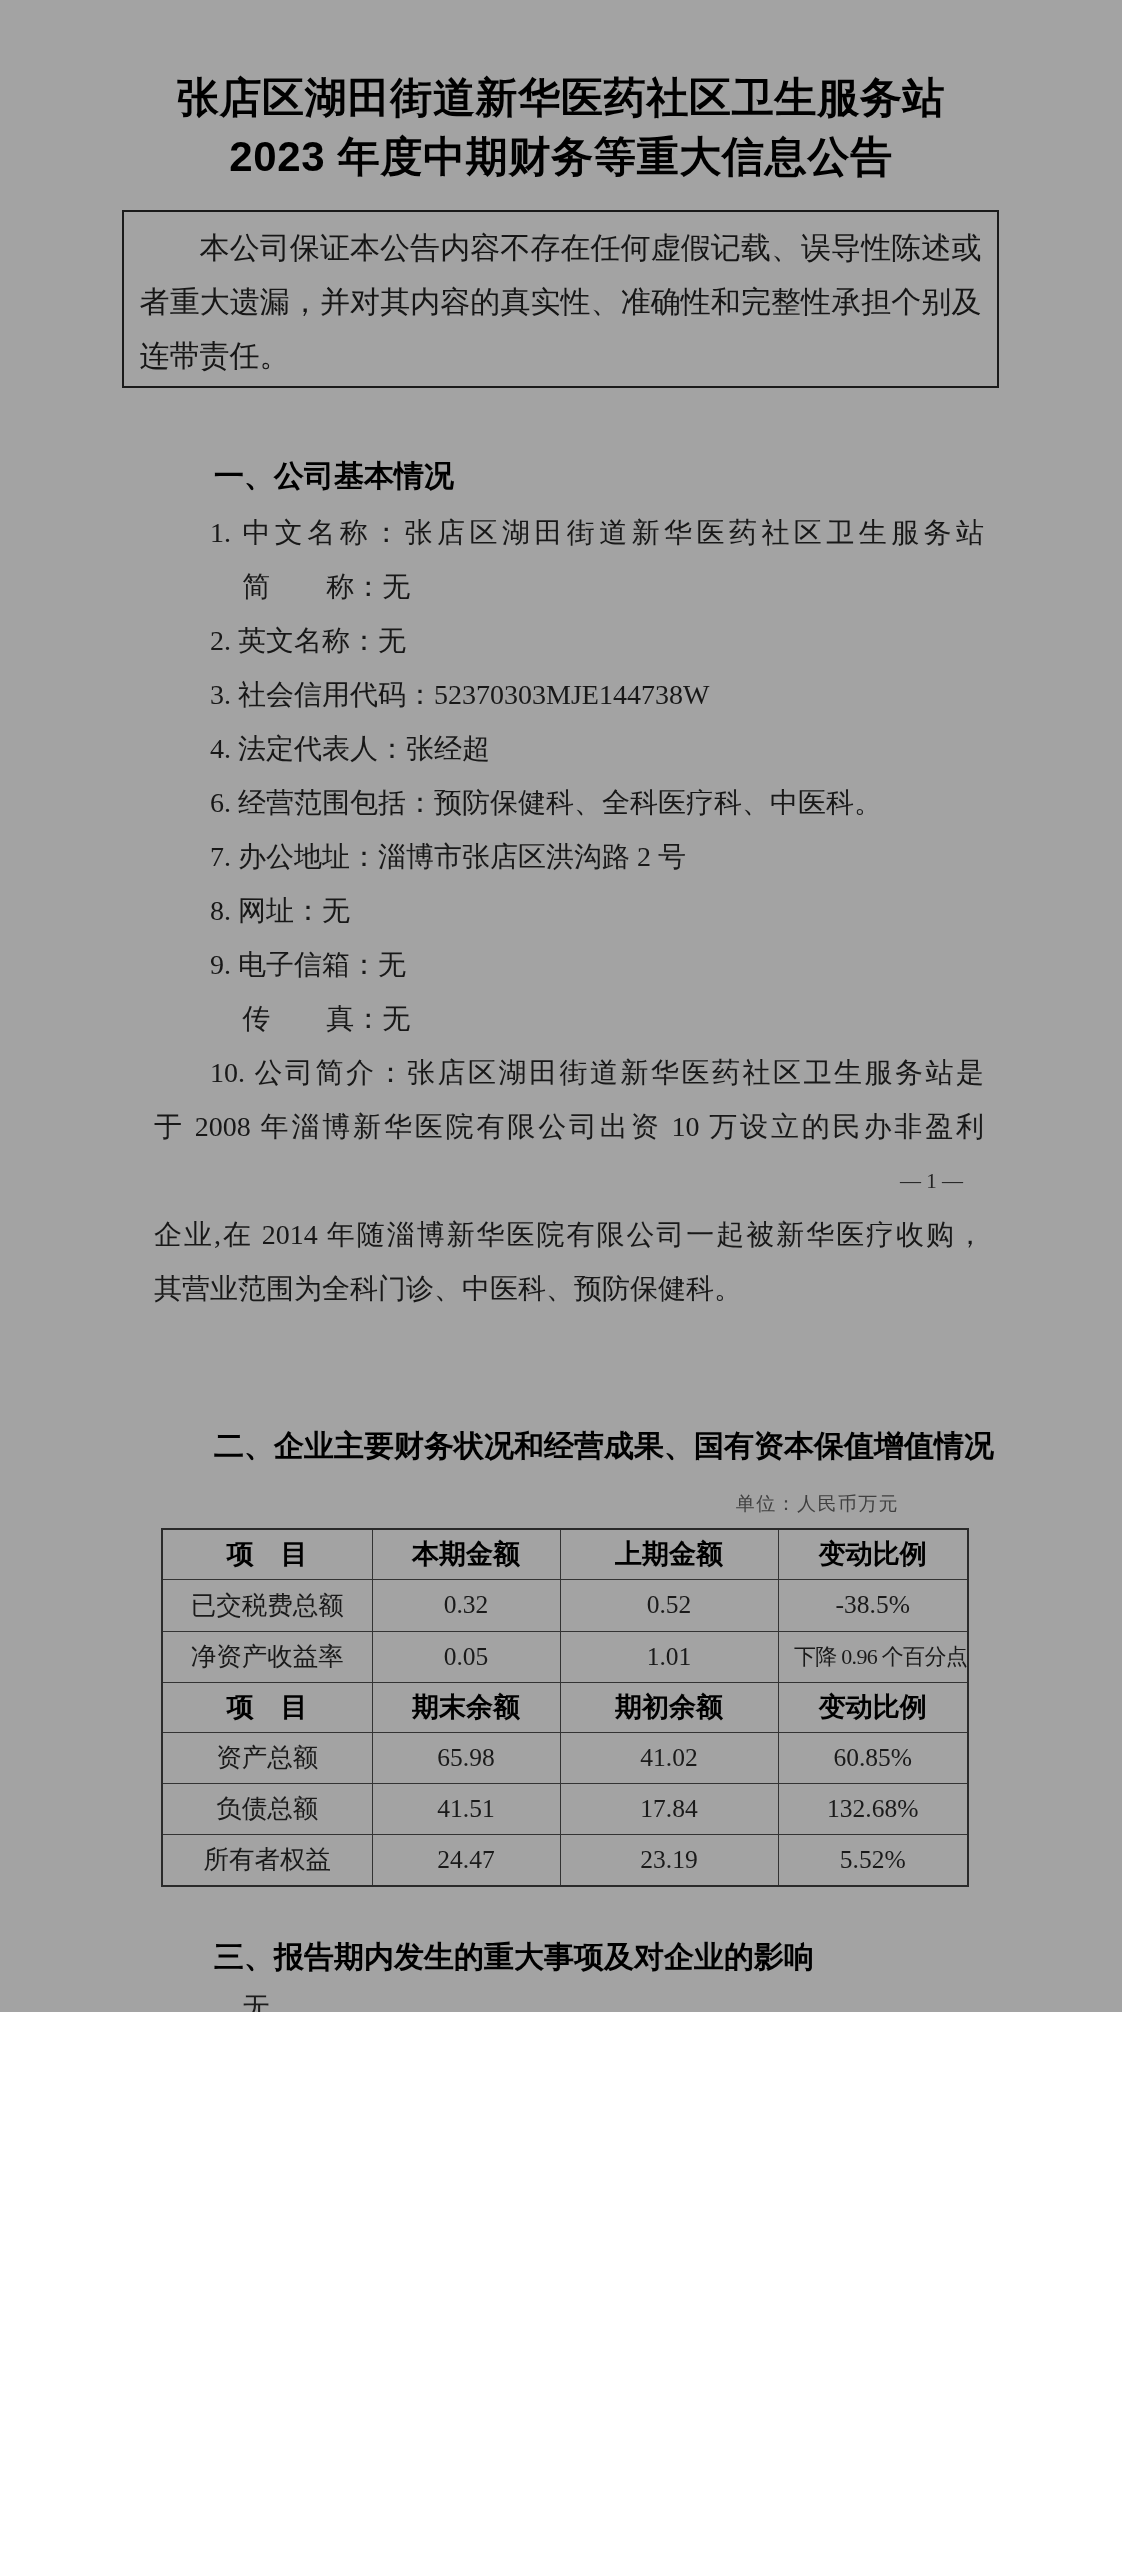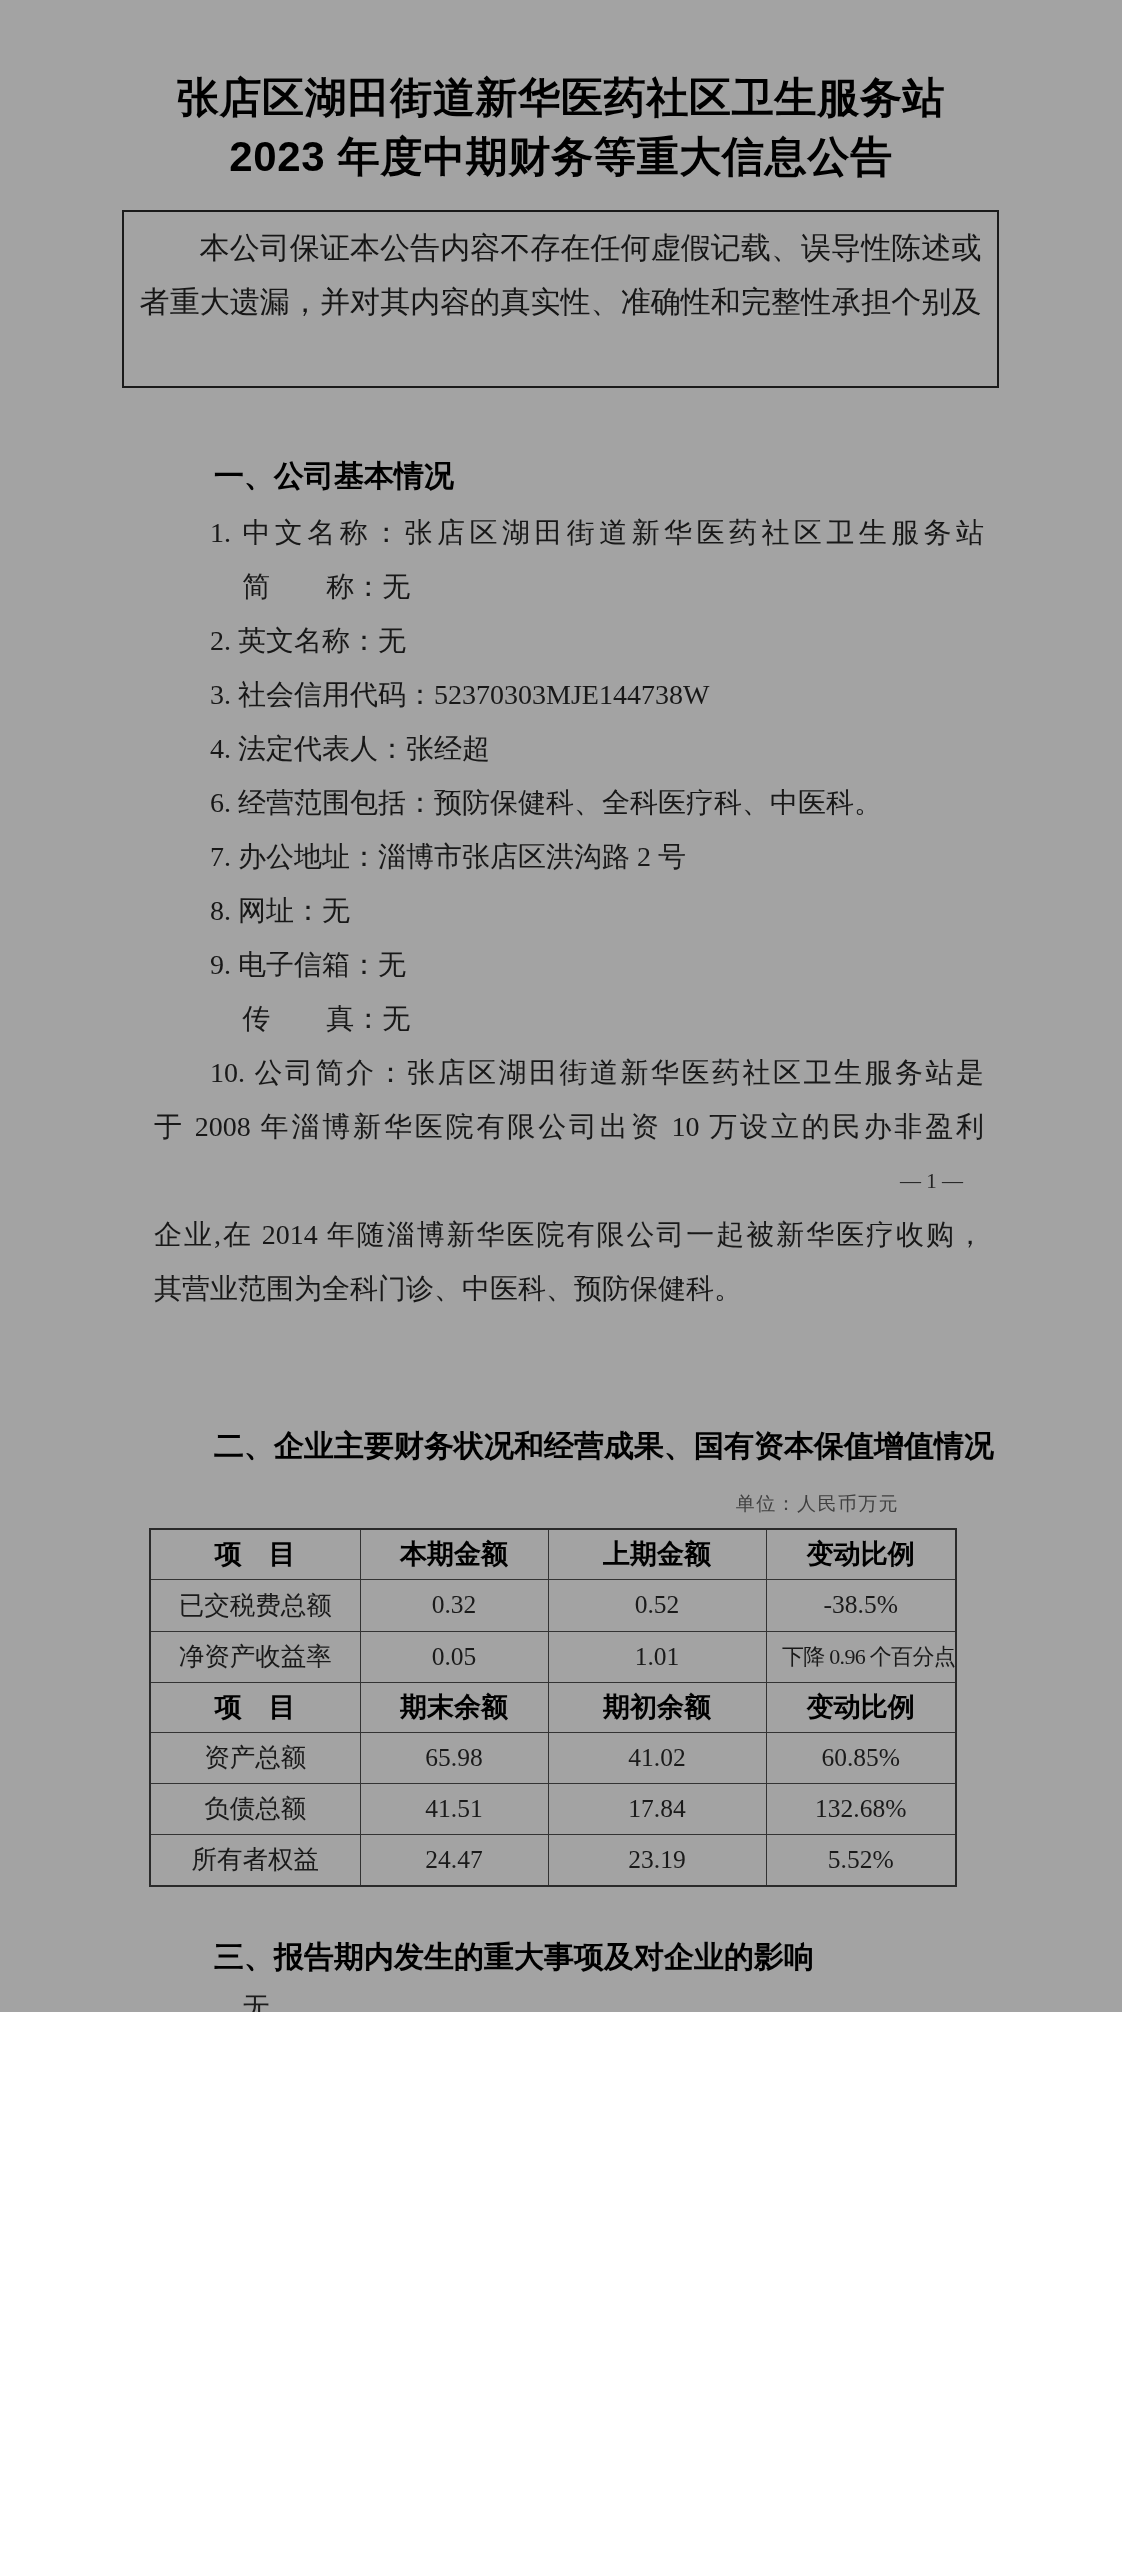--- a/index.html
+++ b/index.html
@@ -63,21 +63,21 @@
     border-collapse:collapse;
     table-layout:fixed;
     width:806px;
   }
   table.fin td {
     border:1.4px solid #333;
     text-align:center; vertical-align:middle;
     font-size:25.5px; color:#1a1a1a;
     overflow:hidden; white-space:nowrap;
   }
-  table.fin { border:2.1px solid #2a2a2a; }
+  table.fin { border:2.1px solid #2a2a2a;margin-left:12px; }
   table.fin tr.hdr td {
     font-family:"Liberation Sans","DejaVu Sans",sans-serif;
     font-weight:700; color:#000;
     font-size:27px;
   }
   table.fin td.small { font-size:22px; letter-spacing:-0.7px;text-align:right; }
   .sec3-body {
     position:absolute; top:1985px; left:154px; width:830px;
     font-size:28px; line-height:45px;
     padding-left:3.15em;
@@ -93,20 +93,21 @@
 <div class="page">
 
   <div class="doc-title">
     <div>张店区湖田街道新华医药社区卫生服务站</div>
     <div>2023 年度中期财务等重大信息公告</div>
   </div>
 
   <div class="disclaimer-box">
     <div class="dline indent2 fill">本公司保证本公告内容不存在任何虚假记载、误导性陈述或</div>
     <div class="dline fill">者重大遗漏，并对其内容的真实性、准确性和完整性承担个别及</div>
+    <div class="dline">连带责任。</div>
   </div>
 
   <div class="sec-heading h1">一、公司基本情况</div>
 
   <div class="info-lines">
     <div class="line indent2 fill">1. 中文名称：张店区湖田街道新华医药社区卫生服务站</div>
     <div class="line sub-indent">简　　称：无</div>
     <div class="line indent2">2. 英文名称：无</div>
     <div class="line indent2">3. 社会信用代码：52370303MJE144738W</div>
     <div class="line indent2">4. 法定代表人：张经超</div>

